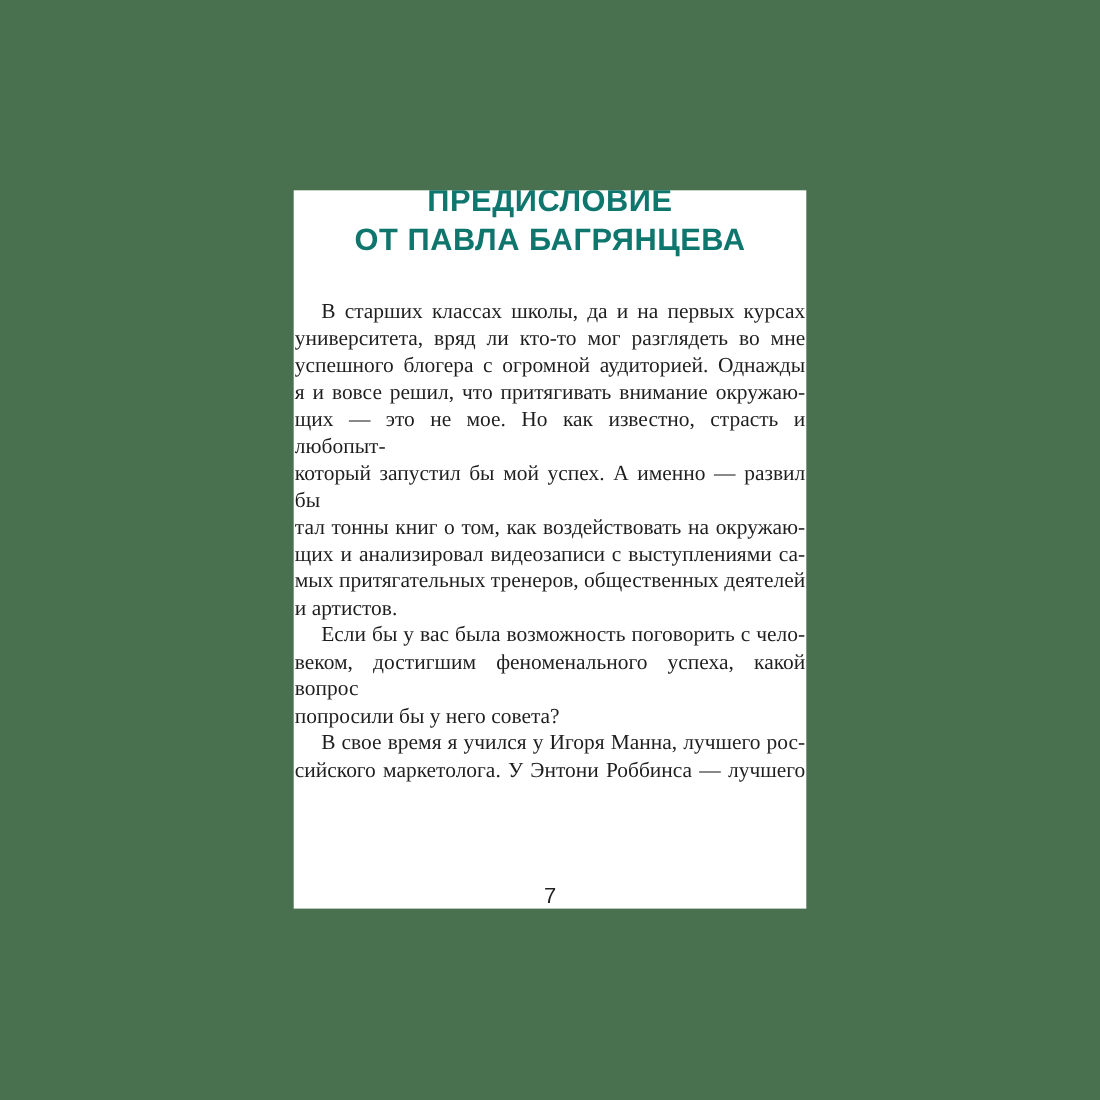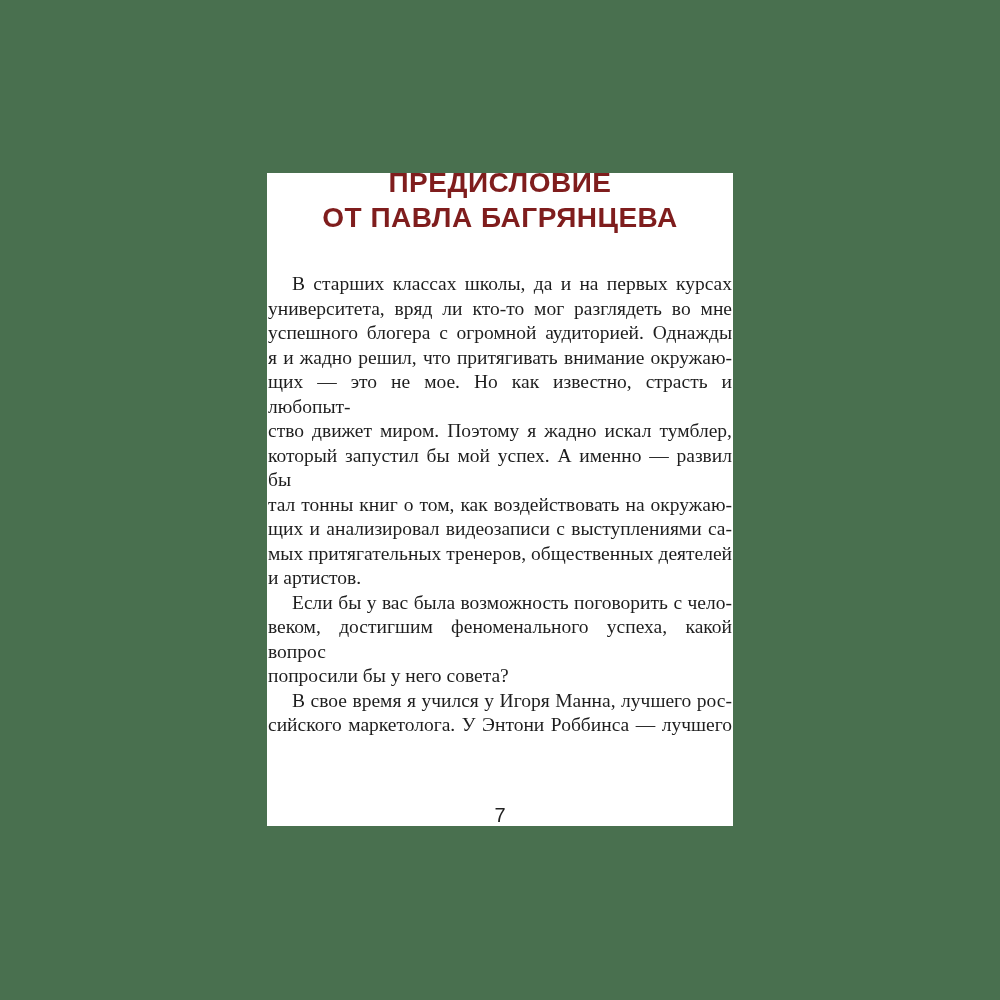--- a/index.html
+++ b/index.html
@@ -68,32 +68,31 @@
     font-family: "Liberation Sans", sans-serif;
     font-size: 20px;
     line-height: 1;
   }
 </style>
 </head>
 <body style="background: rgb(73, 112, 79);">
 
 <div class="canvas">
   <div class="page" style="background: rgb(255, 255, 255);">
-    <h1 class="title" style="color: #7f1d1d;">
+    <h1 class="title" style="color: #0f766e;">
       <span class="title-line">ПРЕДИСЛОВИЕ</span>
       <span class="title-line">ОТ ПАВЛА БАГРЯНЦЕВА</span>
     </h1>
     <div class="body-text" style="color: rgb(30, 30, 30);">
         <div class="paragraph">
           <div class="line first">В старших классах школы, да и на первых курсах</div>
           <div class="line">университета, вряд ли кто-то мог разглядеть во мне</div>
           <div class="line">успешного блогера с огромной аудиторией. Однажды</div>
-          <div class="line">я и жадно решил, что притягивать внимание окружаю-</div>
+          <div class="line">я и вовсе решил, что притягивать внимание окружаю-</div>
           <div class="line">щих — это не мое. Но как известно, страсть и любопыт-</div>
-          <div class="line">ство движет миром. Поэтому я жадно искал тумблер,</div>
           <div class="line">который запустил бы мой успех. А именно — развил бы</div>
           <div class="line">тал тонны книг о том, как воздействовать на окружаю-</div>
           <div class="line">щих и анализировал видеозаписи с выступлениями са-</div>
           <div class="line">мых притягательных тренеров, общественных деятелей</div>
           <div class="line last">и артистов.</div>
         </div>
         <div class="paragraph">
           <div class="line first">Если бы у вас была возможность поговорить с чело-</div>
           <div class="line">веком, достигшим феноменального успеха, какой вопрос</div>
           <div class="line last">попросили бы у него совета?</div>

